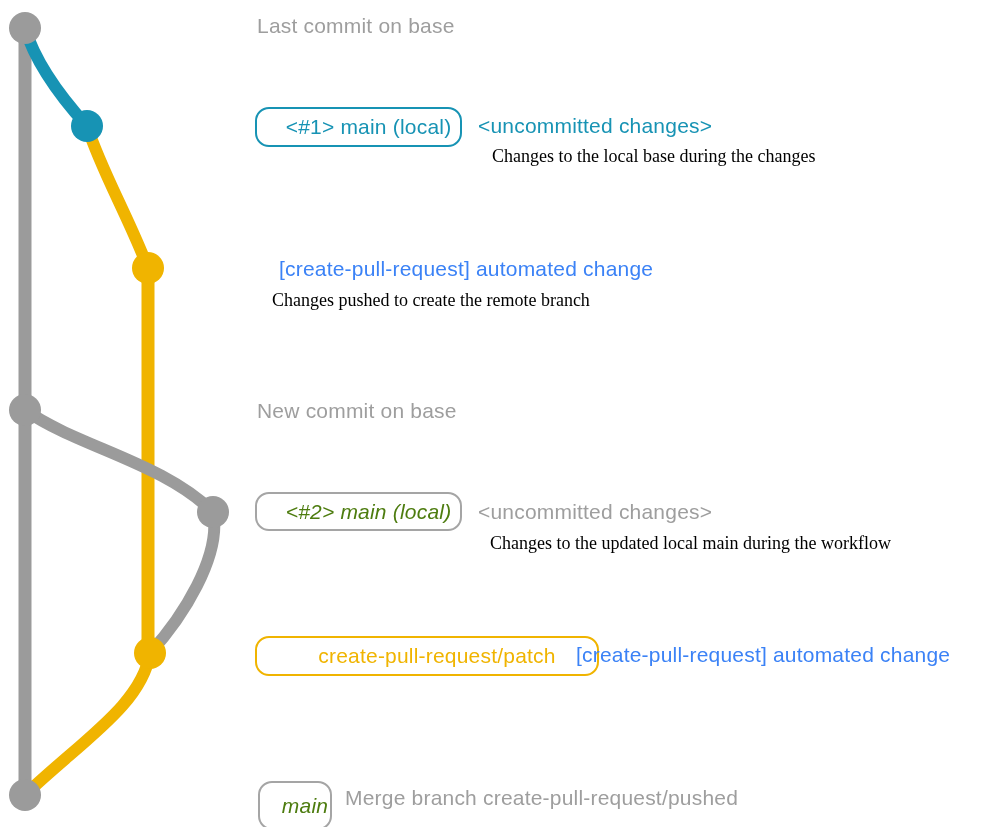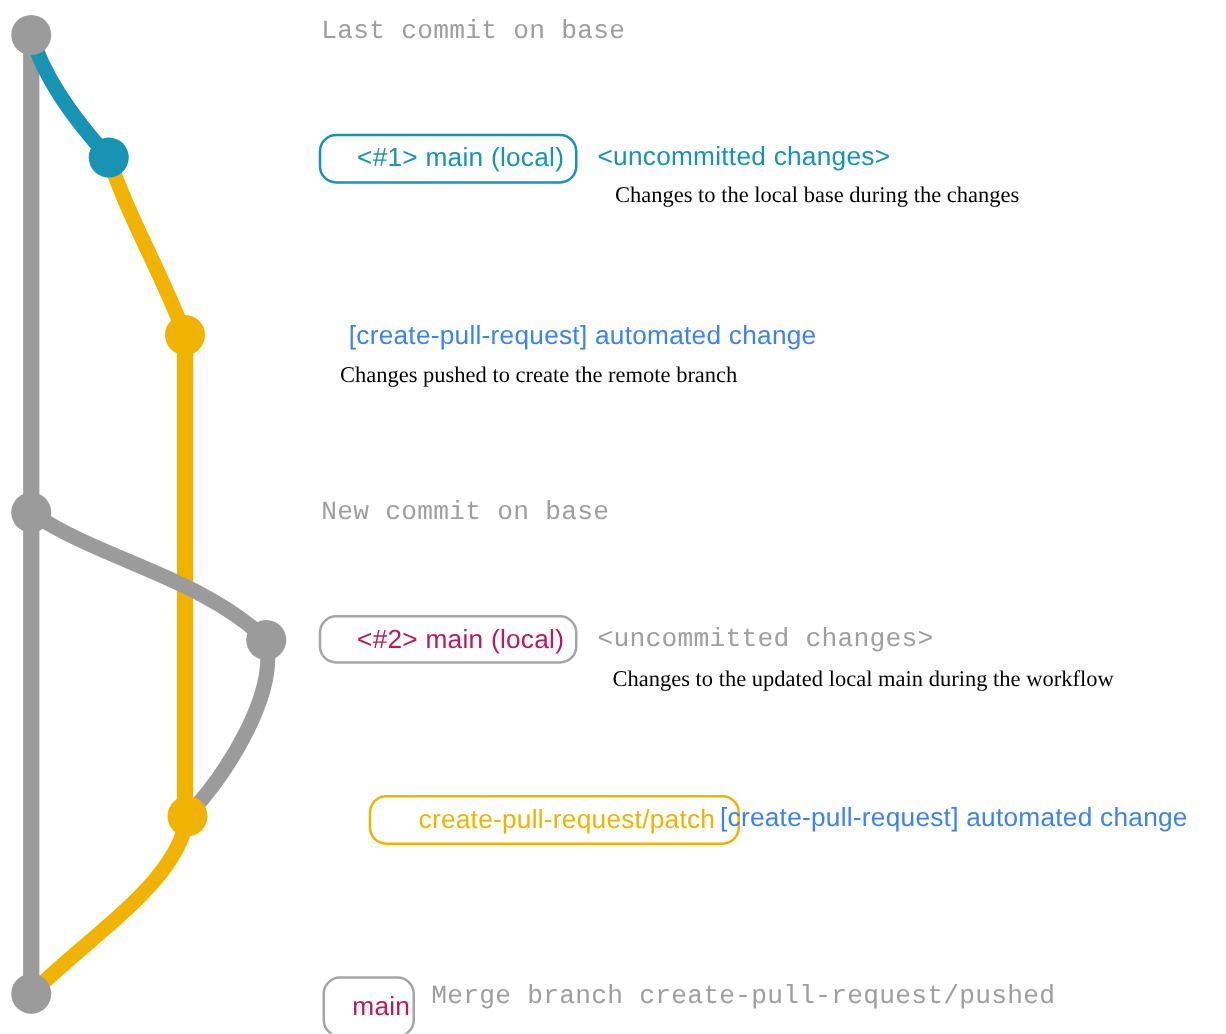--- a/index.html
+++ b/index.html
@@ -30,36 +30,36 @@
   .sans-label {
     font-family: "Liberation Sans", sans-serif;
     font-size: 21px;
     letter-spacing: 0.2px;
   }
   .serif-desc {
     font-family: "Liberation Serif", serif;
     font-size: 18px;
     color: #000000;
   }
-  .gray-text   { color: #9e9e9e; font-family: Liberation Mono, monospace; }
+  .gray-text   { color: #9e9e9e; }
   .blue-text   { color: #1793b4; }
   .yellow-text { color: #3b82f6; margin-left: 24px; }
   .badge {
     box-sizing: border-box;
     display: flex;
     align-items: center;
     justify-content: center;
     border-radius: 14px;
     background: #ffffff;
     font-size: 21px;
     letter-spacing: 0.2px;
     padding-left: 20px;
   }
   .badge-blue   { border: 2px solid #1793b4; color: #1793b4; }
-  .badge-gray   { border: 2px solid #a5a5a5; color: #be185d; }
+  .badge-gray   { border: 2px solid #a5a5a5; color: #4d7c0f; font-style: italic; }
   .badge-yellow { border: 2px solid #f0b400; color: #f0b400; }
 </style>
 </head>
 <body>
 
 <div id="canvas">
 
   <svg id="graph-svg" width="981" height="827" viewBox="0 0 981 827">
 
     <path d="M 25 28 L 25 795" stroke="#9b9b9b" stroke-width="13" fill="none"></path>
@@ -95,21 +95,21 @@
   <div class="abs vcenter sans-label gray-text" style="left:257px; top:411px;">New commit on base</div>
 
   <div class="abs vcenter serif-desc" style="left:272px; top:300px;">Changes pushed to create the remote branch</div>
 
   <div class="abs badge badge-gray" style="left:255px; top:492px; width:207px; height:39px;">
     <span>&lt;#2&gt; main (local)</span>
   </div>
   <div class="abs vcenter sans-label gray-text" style="left:478px; top:512px;">&lt;uncommitted changes&gt;</div>
   <div class="abs vcenter serif-desc" style="left:490px; top:543px;">Changes to the updated local main during the workflow</div>
 
-  <div class="abs badge badge-yellow" style="left:255px; top:636px; width:297px; height:40px;margin-left:40px;">
+  <div class="abs badge badge-yellow" style="left:255px; top:636px; width:344px; height:40px;">
     <span>create-pull-request/patch</span>
   </div>
   <div class="abs vcenter sans-label yellow-text" style="left:552px; top:655px;">[create-pull-request] automated change</div>
 
   <div class="abs badge badge-gray" style="left:258px; top:781px; width:74px; height:49px;">
     <span>main</span>
   </div>
   <div class="abs vcenter sans-label gray-text" style="left:345px; top:798px;">Merge branch create-pull-request/pushed</div>
 
 </div>

